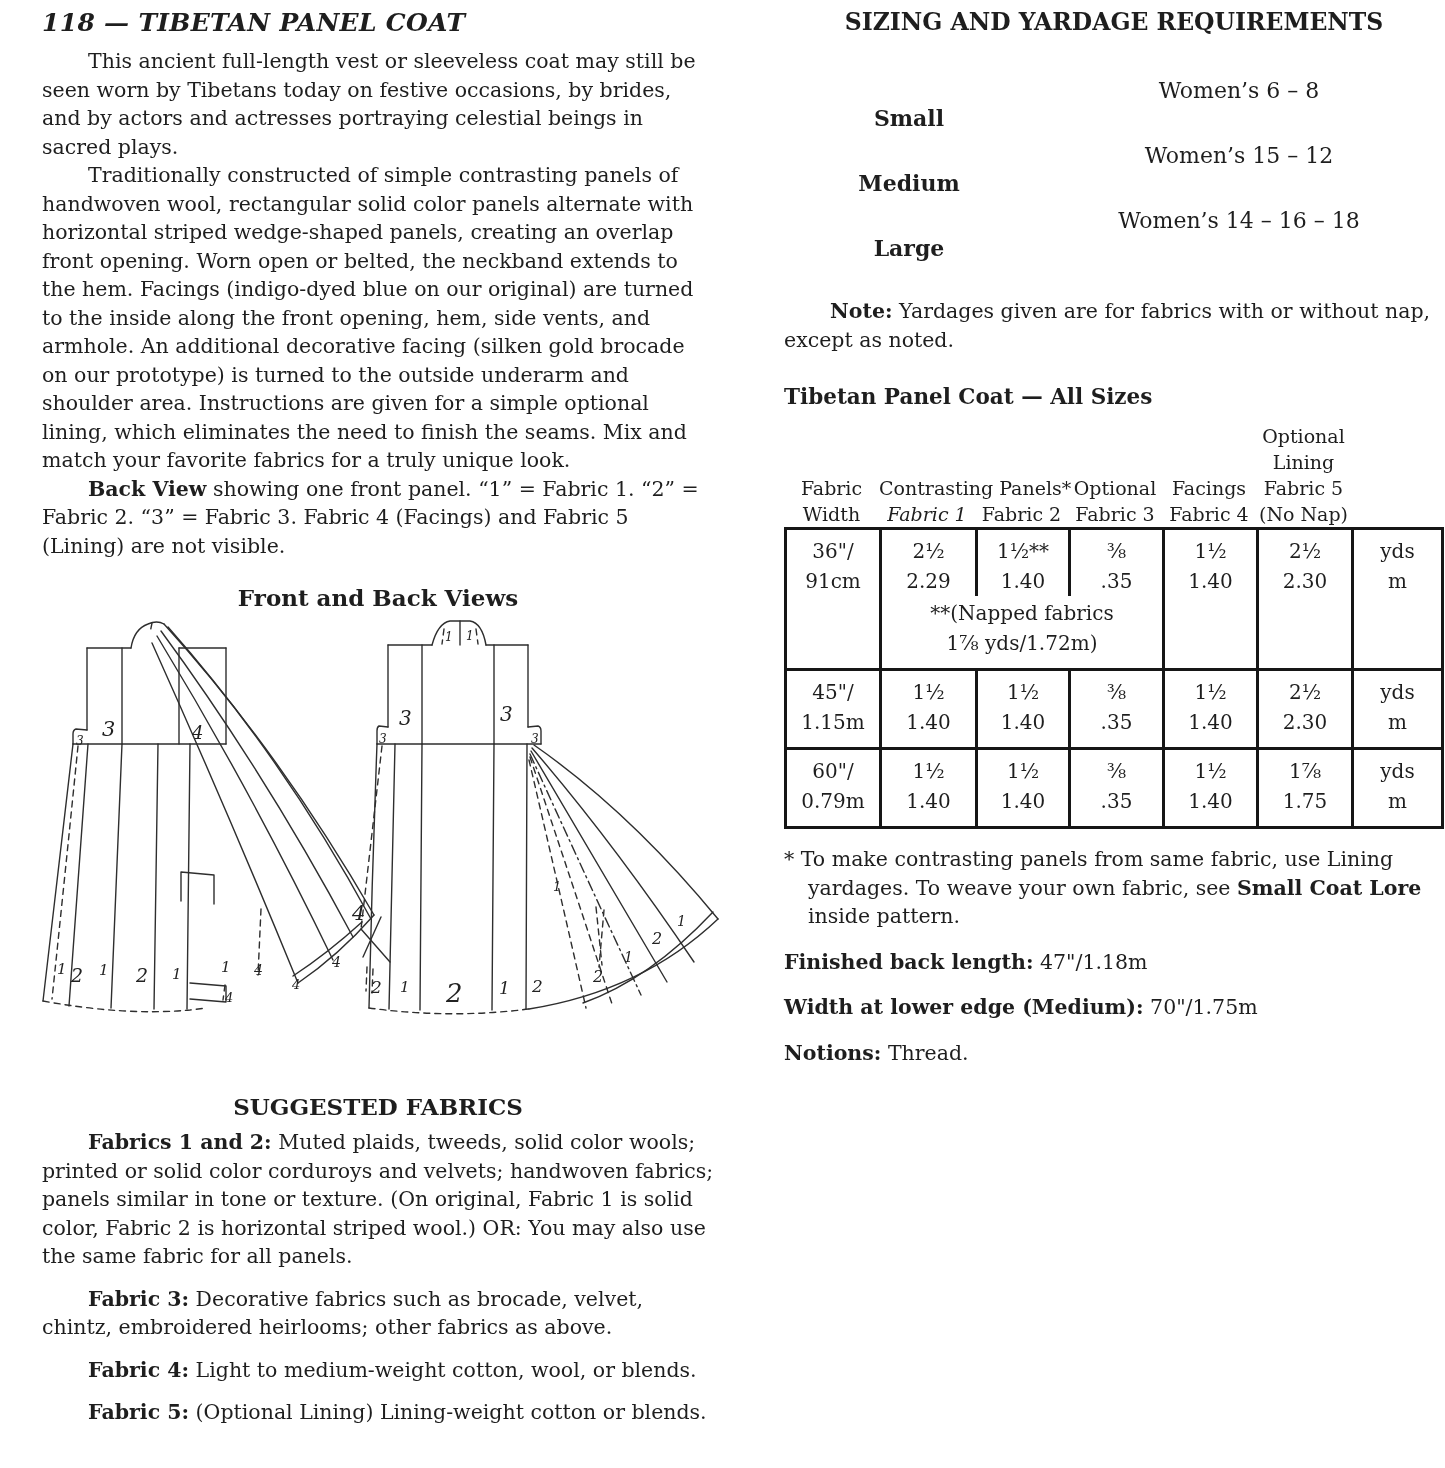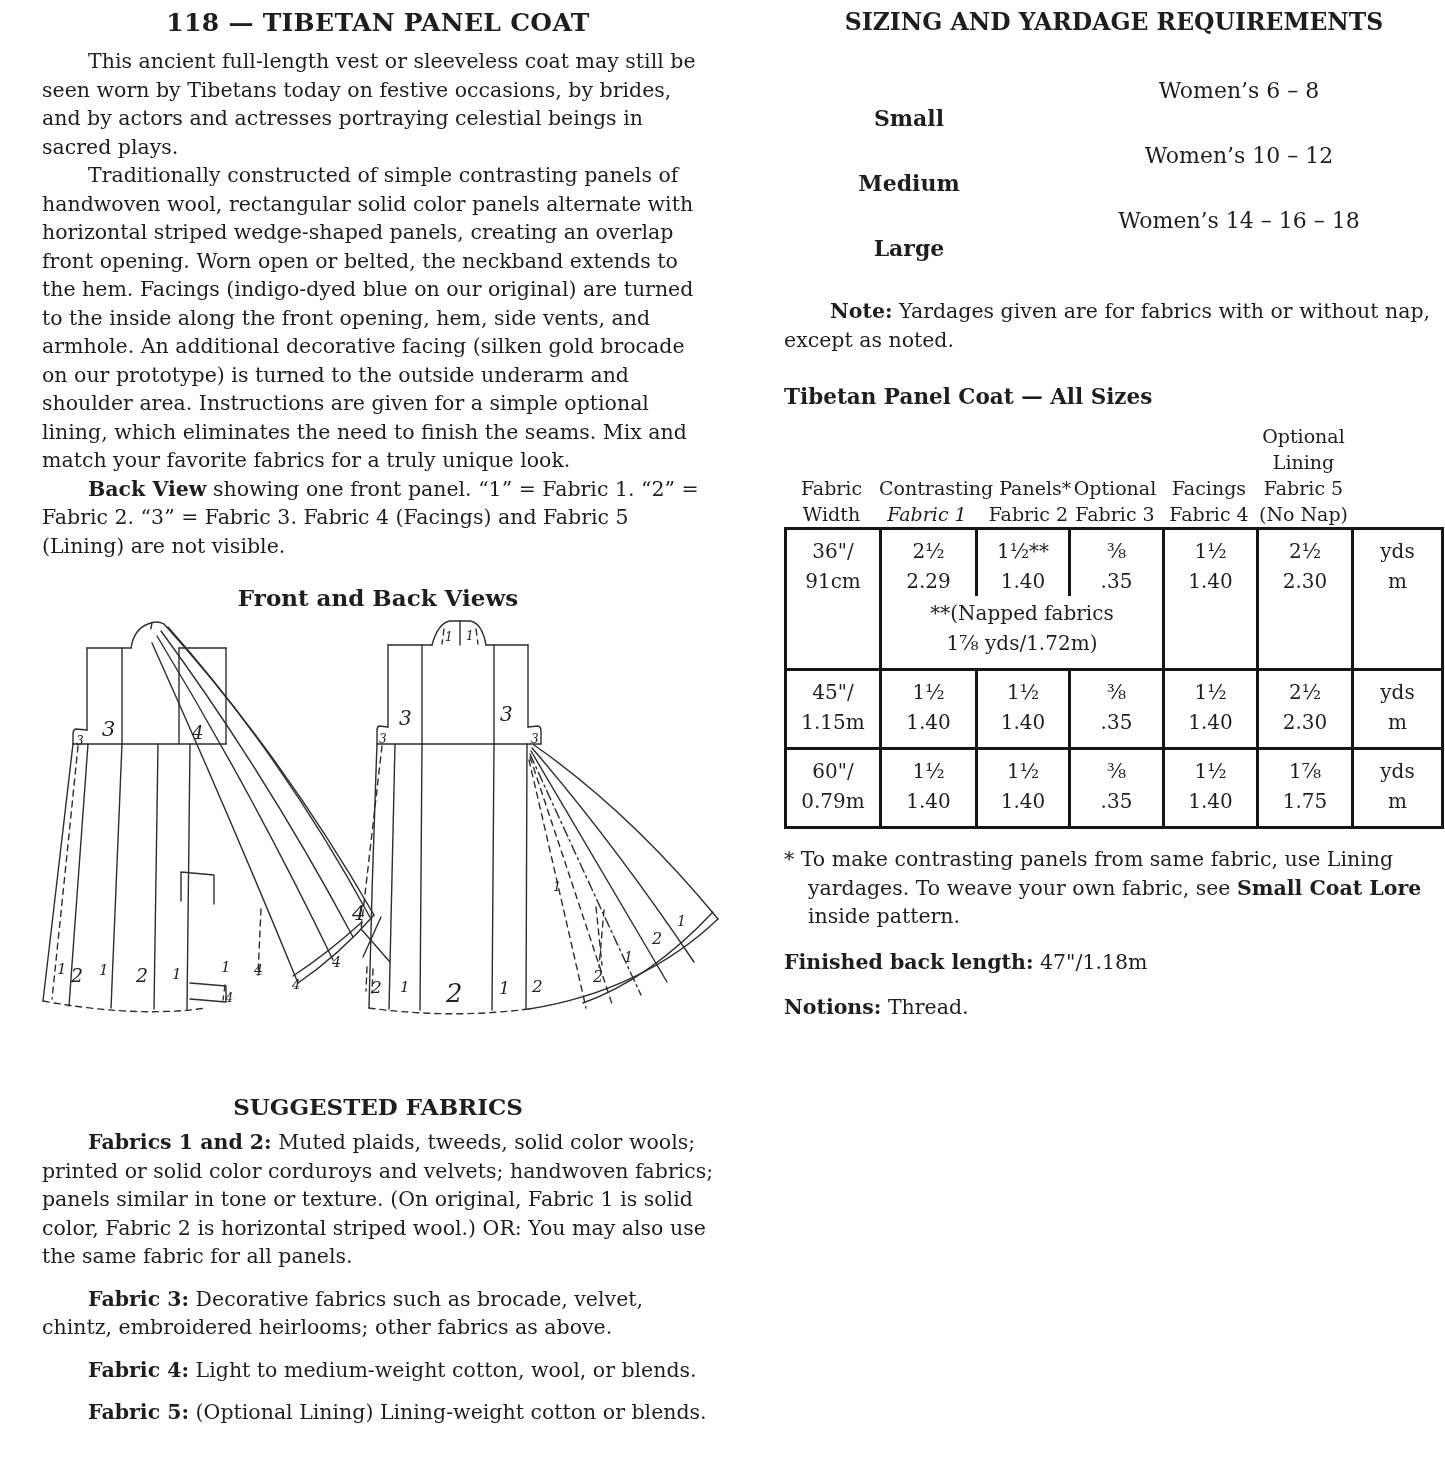--- a/index.html
+++ b/index.html
@@ -4,21 +4,21 @@
 <style>
   html,body{margin:0;padding:0;}
   body{
     width:1445px;height:1468px;background:#ffffff;position:relative;
     font-family:"DejaVu Serif","Liberation Serif",serif;color:#1e1e1e;
     overflow:hidden;
   }
   .col-left{position:absolute;left:42px;top:8px;width:672px;}
   .col-right{position:absolute;left:784px;top:8px;width:660px;}
 
-  .doc-title{text-align:center;font-size:25px;font-weight:bold;margin:0 0 10px 0;letter-spacing:.3px;}
+  .doc-title{text-align:left;font-size:25px;font-weight:bold;margin:0 0 10px 0;letter-spacing:.3px;font-style:italic;}
   .body-para{font-size:20.5px;line-height:28.5px;margin:0;text-indent:46px;text-align:left;}
   .body-para + .body-para{margin-top:0;}
   .views-caption{text-align:center;font-weight:bold;font-size:23px;margin:24px 0 6px 0;}
   .illustration-wrap{margin-left:-12px;}
   svg.coat-illustration{display:block;}
   svg.coat-illustration path, svg.coat-illustration line, svg.coat-illustration polyline{
     fill:none;stroke:#2e2e2e;stroke-width:1.4;stroke-linecap:round;stroke-linejoin:round;
   }
   svg.coat-illustration .dash{stroke-dasharray:6 5;}
   svg.coat-illustration .dashdot{stroke-dasharray:10 4 2 4;}
@@ -33,21 +33,21 @@
   .size-label{width:250px;text-align:center;font-weight:bold;margin-top:28px;}
   .size-value{flex:1;text-align:center;}
   .note-para{margin:30px 0 0 0;font-size:20.5px;line-height:28.5px;text-indent:46px;}
   .coat-title{font-weight:bold;font-size:21.5px;margin:30px 0 0 0;}
 
   .yardage-header{
     display:grid;grid-template-columns:95px 96px 93px 94px 94px 95px 90px;
     width:657px;margin-top:14px;font-size:19px;line-height:26px;text-align:center;
   }
   .yh-c1{grid-column:1;} .yh-c23{grid-column:2 / span 2;} .yh-c2{grid-column:2;font-style:italic;}
-  .yh-c3{grid-column:3;text-align:right;} .yh-c4{grid-column:4;} .yh-c5{grid-column:5;} .yh-c6{grid-column:6;white-space:nowrap;}
+  .yh-c3{grid-column:3;} .yh-c4{grid-column:4;} .yh-c5{grid-column:5;} .yh-c6{grid-column:6;white-space:nowrap;}
   .yh-r1{grid-row:1;} .yh-r2{grid-row:2;} .yh-r3{grid-row:3;white-space:nowrap;} .yh-r4{grid-row:4;white-space:nowrap;}
 
   table.yardage{border-collapse:collapse;table-layout:fixed;width:657px;border:3px solid #161616;
     font-size:20px;text-align:center;}
   table.yardage td{border-left:3px solid #161616;padding:6px 0 0 0;vertical-align:top;}
   table.yardage td .l{line-height:30px;}
   table.yardage tr.sep td{border-top:3px solid #161616;}
   table.yardage tr.sep td{padding-bottom:10px;}
   table.yardage td.note-cell{padding:2px 0 10px 0;}
   table.yardage td.rspan{padding-bottom:10px;}
@@ -190,21 +190,21 @@
 <div class="col-right">
   <h2 class="sizing-heading">SIZING AND YARDAGE REQUIREMENTS</h2>
 
   <div class="size-rows">
     <div class="size-row">
       <div class="size-label">Small</div>
       <div class="size-value">Women’s 6 – 8</div>
     </div>
     <div class="size-row">
       <div class="size-label">Medium</div>
-      <div class="size-value">Women’s 10 – 12</div>
+      <div class="size-value">Women’s 15 – 12</div>
     </div>
     <div class="size-row">
       <div class="size-label">Large</div>
       <div class="size-value">Women’s 14 – 16 – 18</div>
     </div>
   </div>
 
   <p class="note-para"><b>Note:</b><span> Yardages given are for fabrics with or without nap, except as noted.</span></p>
 
   <div class="coat-title">Tibetan Panel Coat — All Sizes</div>
@@ -331,14 +331,15 @@
             <div class="l">yds</div>
             <div class="l">m</div>
           </td>
       </tr>
     </tbody>
   </table>
 
   <p class="footnote"><span>* To make contrasting panels from same fabric, use Lining yardages. To weave your own fabric, see </span><b>Small Coat Lore</b><span> inside pattern.</span></p>
 
   <p class="spec-line"><b>Finished back length:</b><span> 47"/1.18m</span></p>
+  <p class="spec-line"><b>Width at lower edge (Medium):</b><span> 70"/1.75m</span></p>
   <p class="spec-line"><b>Notions:</b><span> Thread.</span></p>
 </div>
 
 </body></html>

